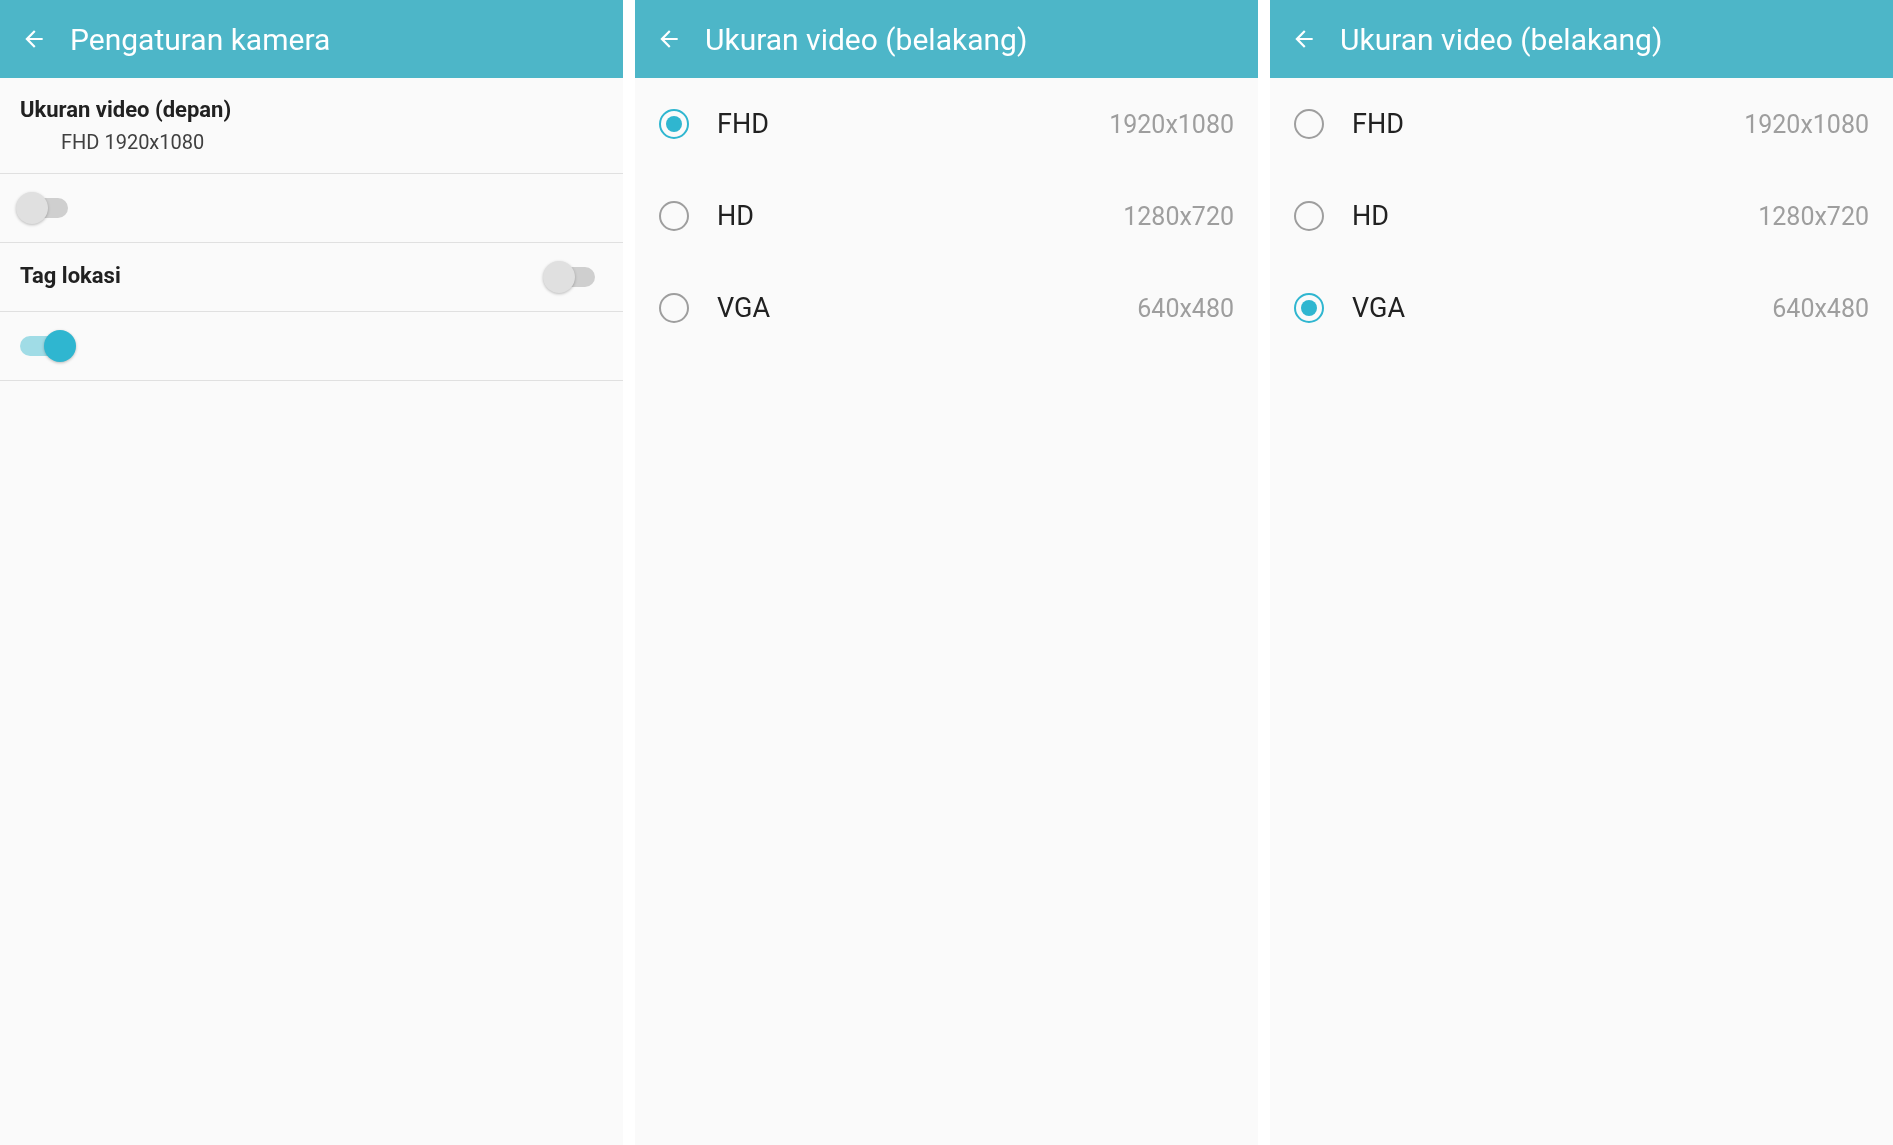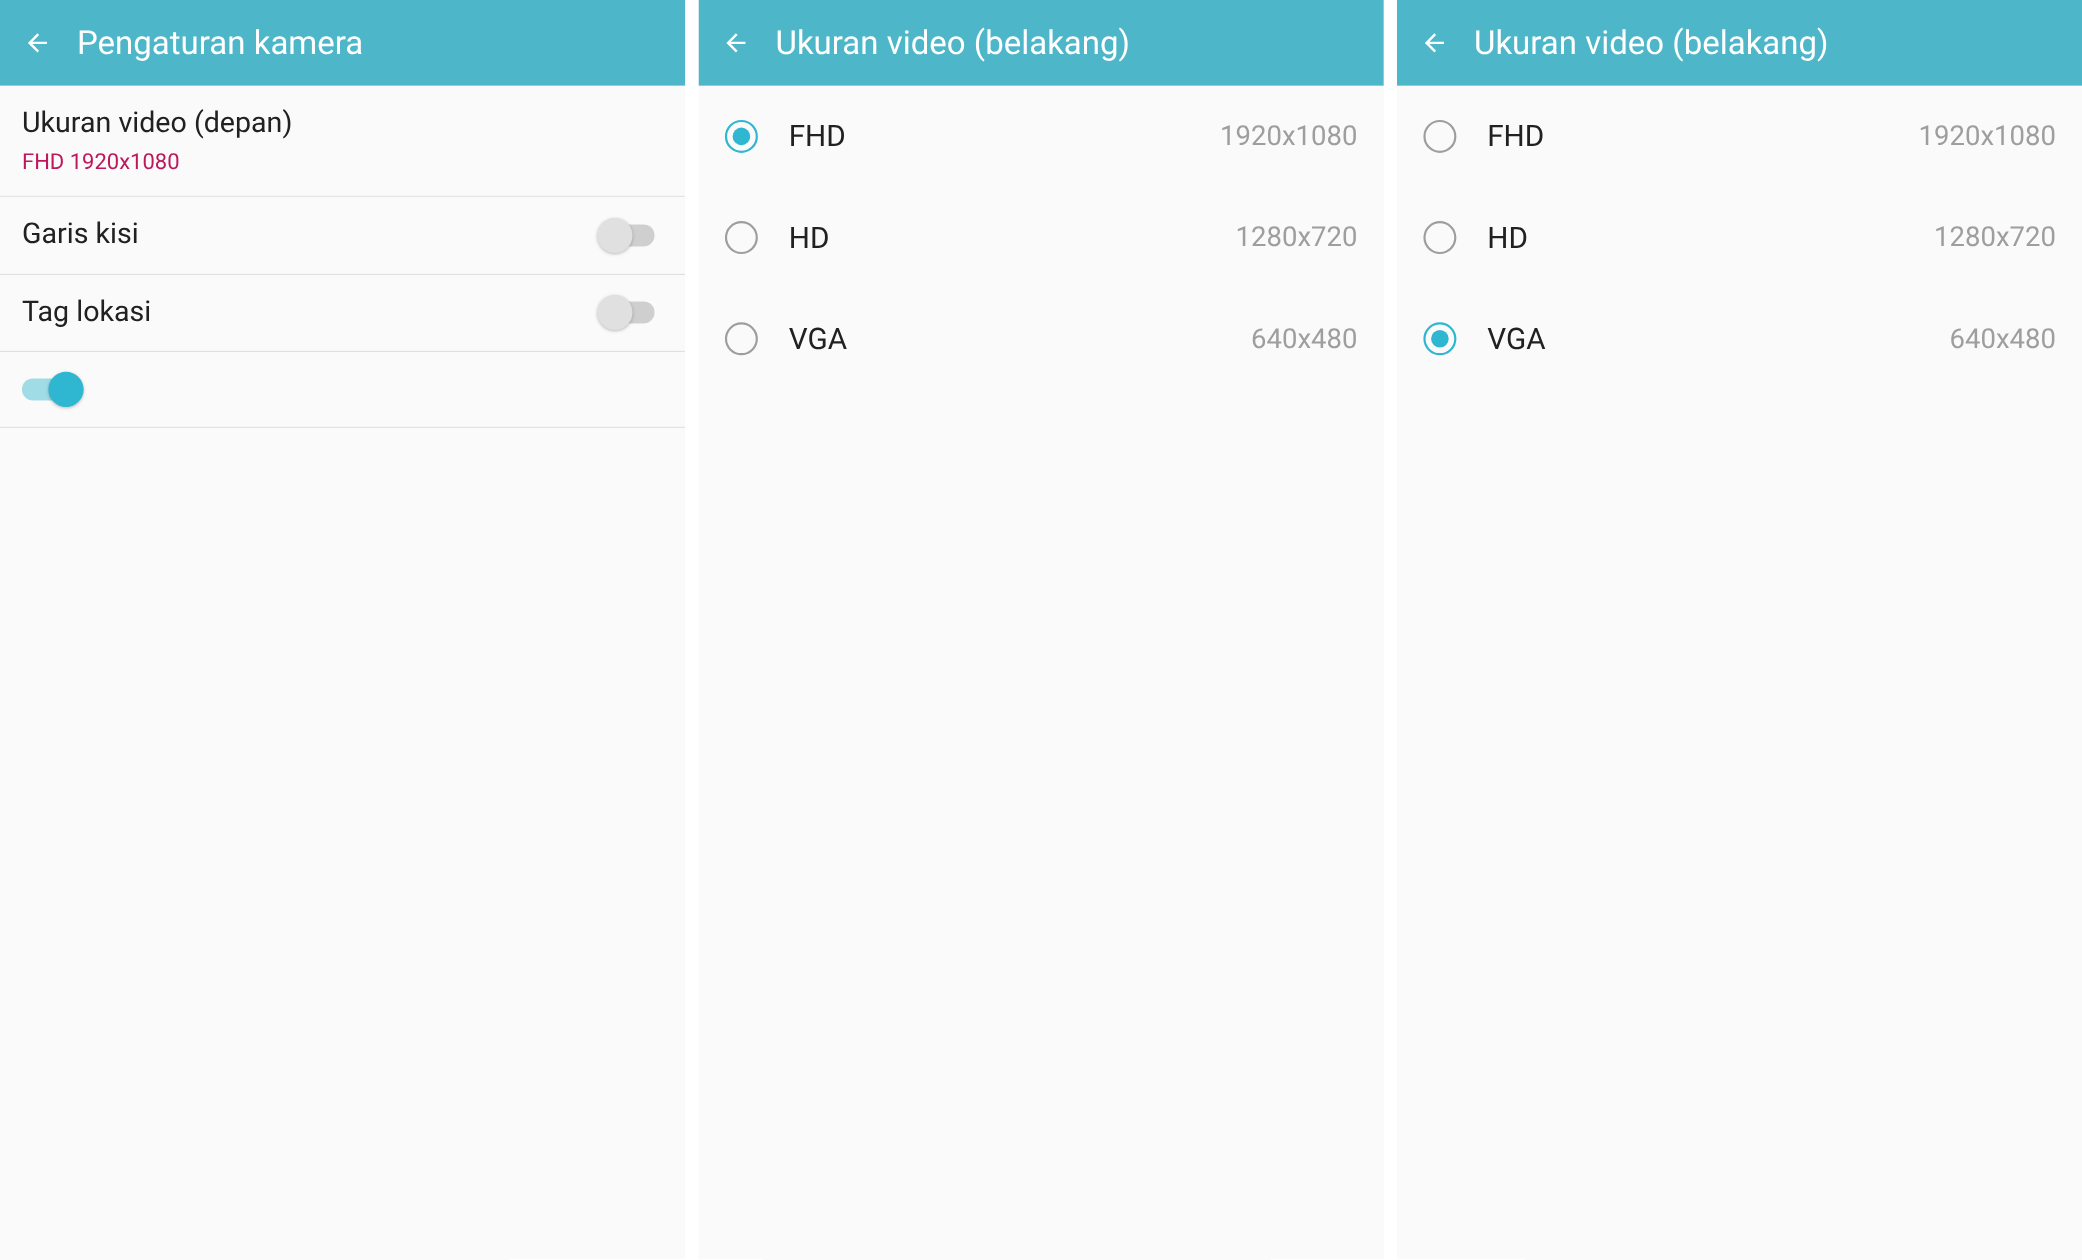--- a/index.html
+++ b/index.html
@@ -54,33 +54,34 @@
     border-bottom: 1px solid #e0e0e0;
     display: flex;
     align-items: center;
     justify-content: space-between;
   }
   .setting-text {
     flex: 1;
     padding-right: 16px;
   }
   .setting-title {
-    font-size: 26px;
+    font-size: 22px;
     color: #212121;
-    font-weight: 400;
+    font-weight: 700;
     line-height: 1.3;
   }
   .setting-subtitle {
     font-size: 20px;
     color: #8a8a8a;
     margin-top: 4px;
     line-height: 1.3;
   }
   .setting-subtitle.accent {
-    color: #be185d;
+    color: #404040;
+    margin-left: 41px;
   }
   .toggle {
     position: relative;
     width: 56px;
     height: 32px;
     flex-shrink: 0;
   }
   .toggle-track {
     position: absolute;
     top: 6px;
@@ -152,23 +153,20 @@
     <div class="header-title">Pengaturan kamera</div>
   </div>
   <div class="content">
     <div class="setting-item">
       <div class="setting-text">
         <div class="setting-title">Ukuran video (depan)</div>
         <div class="setting-subtitle accent">FHD 1920x1080</div>
       </div>
     </div>
     <div class="setting-item">
-      <div class="setting-text">
-        <div class="setting-title">Garis kisi</div>
-      </div>
       <div class="toggle off">
           <div class="toggle-track"></div>
           <div class="toggle-thumb"></div>
         </div>
     </div>
     <div class="setting-item">
       <div class="setting-text">
         <div class="setting-title">Tag lokasi</div>
       </div>
       <div class="toggle off">

